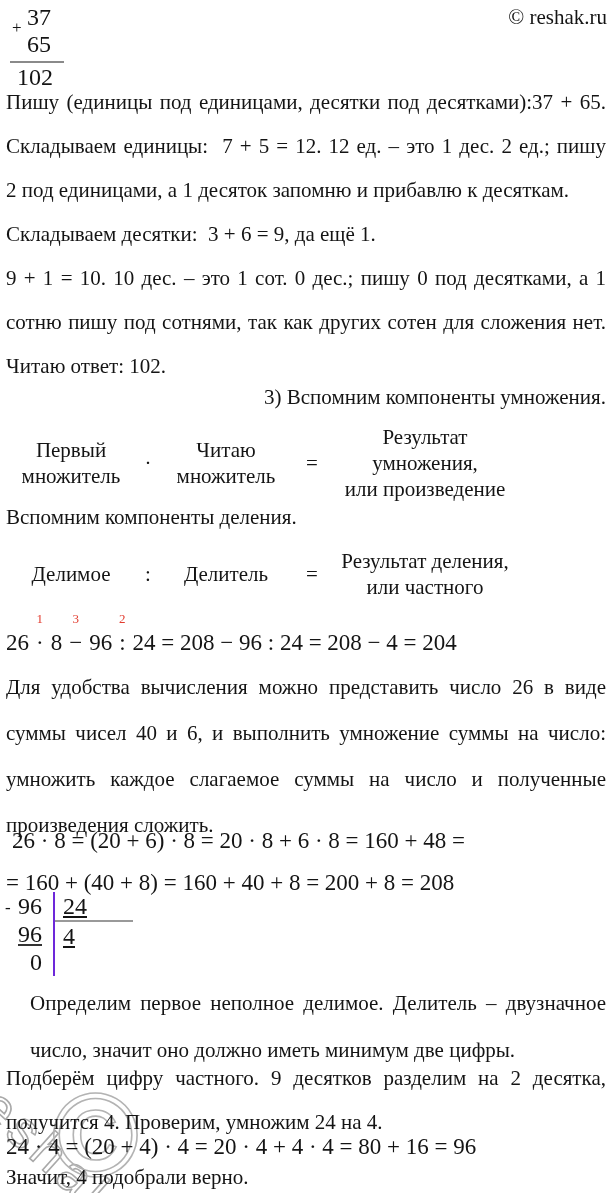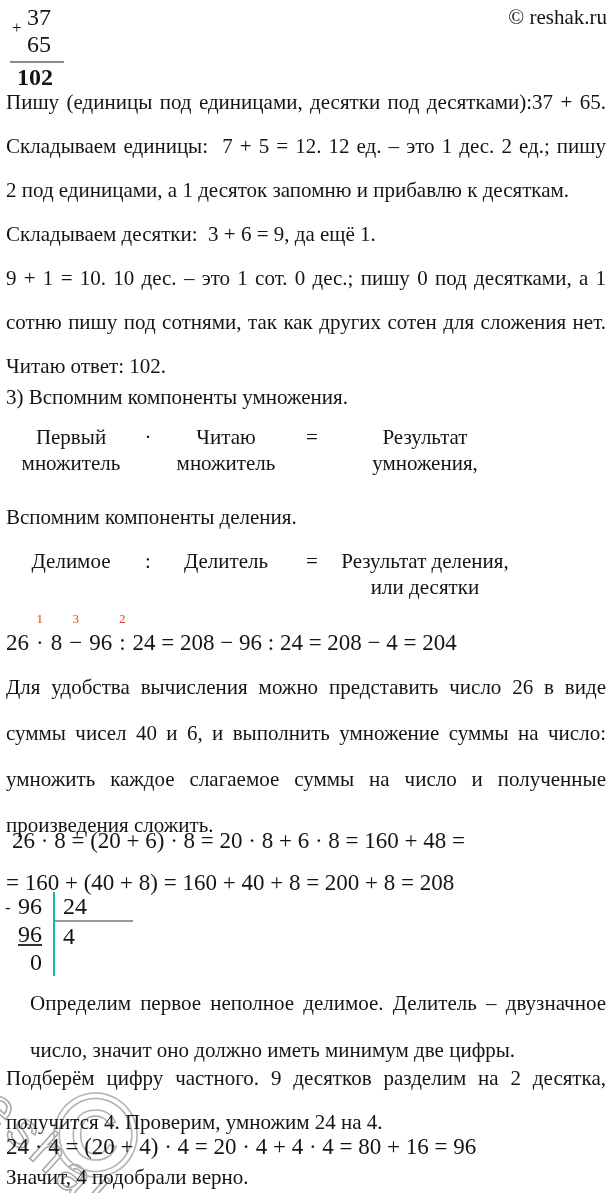--- a/index.html
+++ b/index.html
@@ -31,44 +31,44 @@
   .math { font-size:23px; line-height:30px; white-space:nowrap; }
 
   
   .copyright { position:absolute; top:5px; right:5px; font-size:21px; line-height:24px;margin-left:44px; }
 
   
   .col-add { position:absolute; left:10px; top:4px; font-size:24px; line-height:27px; }
   .ca-row { padding-left:17px; position:relative; }
   .ca-plus { position:absolute; left:2px; top:10px; font-size:17px; }
   .ca-rule { border-top:2px solid #8a8a8a; width:54px; margin:3px 0 1px 0; }
-  .ca-sum { padding-left:7px;font-weight:bold; }
+  .ca-sum { padding-left:7px; }
 
   
-  .diagram { position:absolute; left:6px; right:6px; display:flex; align-items:flex-start;
+  .diagram { position:absolute; left:6px; right:6px; display:flex; align-items:center;
              font-size:21px; line-height:26px; }
   .cell { text-align:center; }
   .dc1 { width:130px; } .dop { width:24px; } .dc2 { width:132px; }
   .deq { width:40px; } .dc3 { flex:1; padding-right:88px; }
 
   
   .expr { position:absolute; left:6px; font-size:23px; line-height:30px; white-space:nowrap; }
   .opw { position:relative; margin:0 7px; display:inline-block; }
   .ord { position:absolute; left:50%; transform:translateX(-50%); top:-16px;
          font-size:13px; line-height:13px; font-style:normal; color:#e23b2e; }
 
   
   .longdiv { position:absolute; left:8px; display:flex; font-size:24px; }
   .ld-row { height:28px; line-height:28px; }
   .ld-left { width:45px; }
   .ld-dividend { padding-left:10px; position:relative; }
   .ld-minus { position:absolute; left:-3px; top:2px; font-size:17px; }
   .ld-sub { padding-left:10px; text-decoration:underline; text-decoration-color:#333; }
   .ld-rem { padding-left:22px; }
-  .ld-right { border-left:2px solid #14b8a6; }
+  .ld-right { border-left:2px solid #6d28d9;text-decoration:underline; }
   .ld-divisor { border-bottom:2px solid #999; width:70px; padding-left:8px; }
   .ld-quot { padding-left:8px; }
 </style>
 </head>
 <body>
 
 <div class="page">
 
   <div class="wm-layer">
     <div class="wm-text">reshak.ru</div>
@@ -94,48 +94,49 @@
     <div class="block" style="top:80px;">
       <div class="j">Пишу (единицы под единицами, десятки под десятками):37 + 65.</div>
       <div class="j">Складываем единицы:&nbsp; 7 + 5 = 12. 12 ед. – это 1 дес. 2 ед.; пишу</div>
       <div>2 под единицами, а 1 десяток запомню и прибавлю к десяткам.</div>
       <div>Складываем десятки:&nbsp; 3 + 6 = 9, да ещё 1.</div>
       <div class="j">9 + 1 = 10. 10 дес. – это 1 сот. 0 дес.; пишу 0 под десятками, а 1</div>
       <div class="j">сотню пишу под сотнями, так как других сотен для сложения нет.</div>
       <div>Читаю ответ: 102.</div>
     </div>
 
-    <div class="block" style="top:382px; line-height:30px;">3) Вспомним компоненты умножения.</div>
+    <div class="block" style="top:382px; line-height:30px;text-align:right;">3) Вспомним компоненты умножения.</div>
 
     <div class="diagram" style="top:424px;">
       <div class="cell dc1">
         <div>Первый</div>
         <div>множитель</div>
       </div>
       <div class="cell dop">·</div>
       <div class="cell dc2">
         <div>Читаю</div>
         <div>множитель</div>
       </div>
       <div class="cell deq">=</div>
       <div class="cell dc3">
         <div>Результат умножения,</div>
+        <div>или произведение</div>
       </div>
     </div>
 
     <div class="block" style="top:502px; line-height:30px;">Вспомним компоненты деления.</div>
 
     <div class="diagram" style="top:548px;">
       <div class="cell dc1">Делимое</div>
       <div class="cell dop">:</div>
       <div class="cell dc2">Делитель</div>
       <div class="cell deq">=</div>
       <div class="cell dc3">
         <div>Результат деления,</div>
-        <div>или десятки</div>
+        <div>или частного</div>
       </div>
     </div>
 
     <div class="expr" style="top:628px;">
       <span>26</span><span class="opw"><i class="ord">1</i><span>·</span></span><span>8</span><span class="opw"><i class="ord">3</i><span>−</span></span><span>96</span><span class="opw"><i class="ord">2</i><span>:</span></span><span>24 = 208 − 96 : 24 = 208 − 4 = 204</span>
     </div>
 
     <div class="block" style="top:664px; line-height:46px;">
       <div class="j">Для удобства вычисления можно представить число 26 в виде</div>
       <div class="j">суммы чисел 40 и 6, и выполнить умножение суммы на число:</div>

